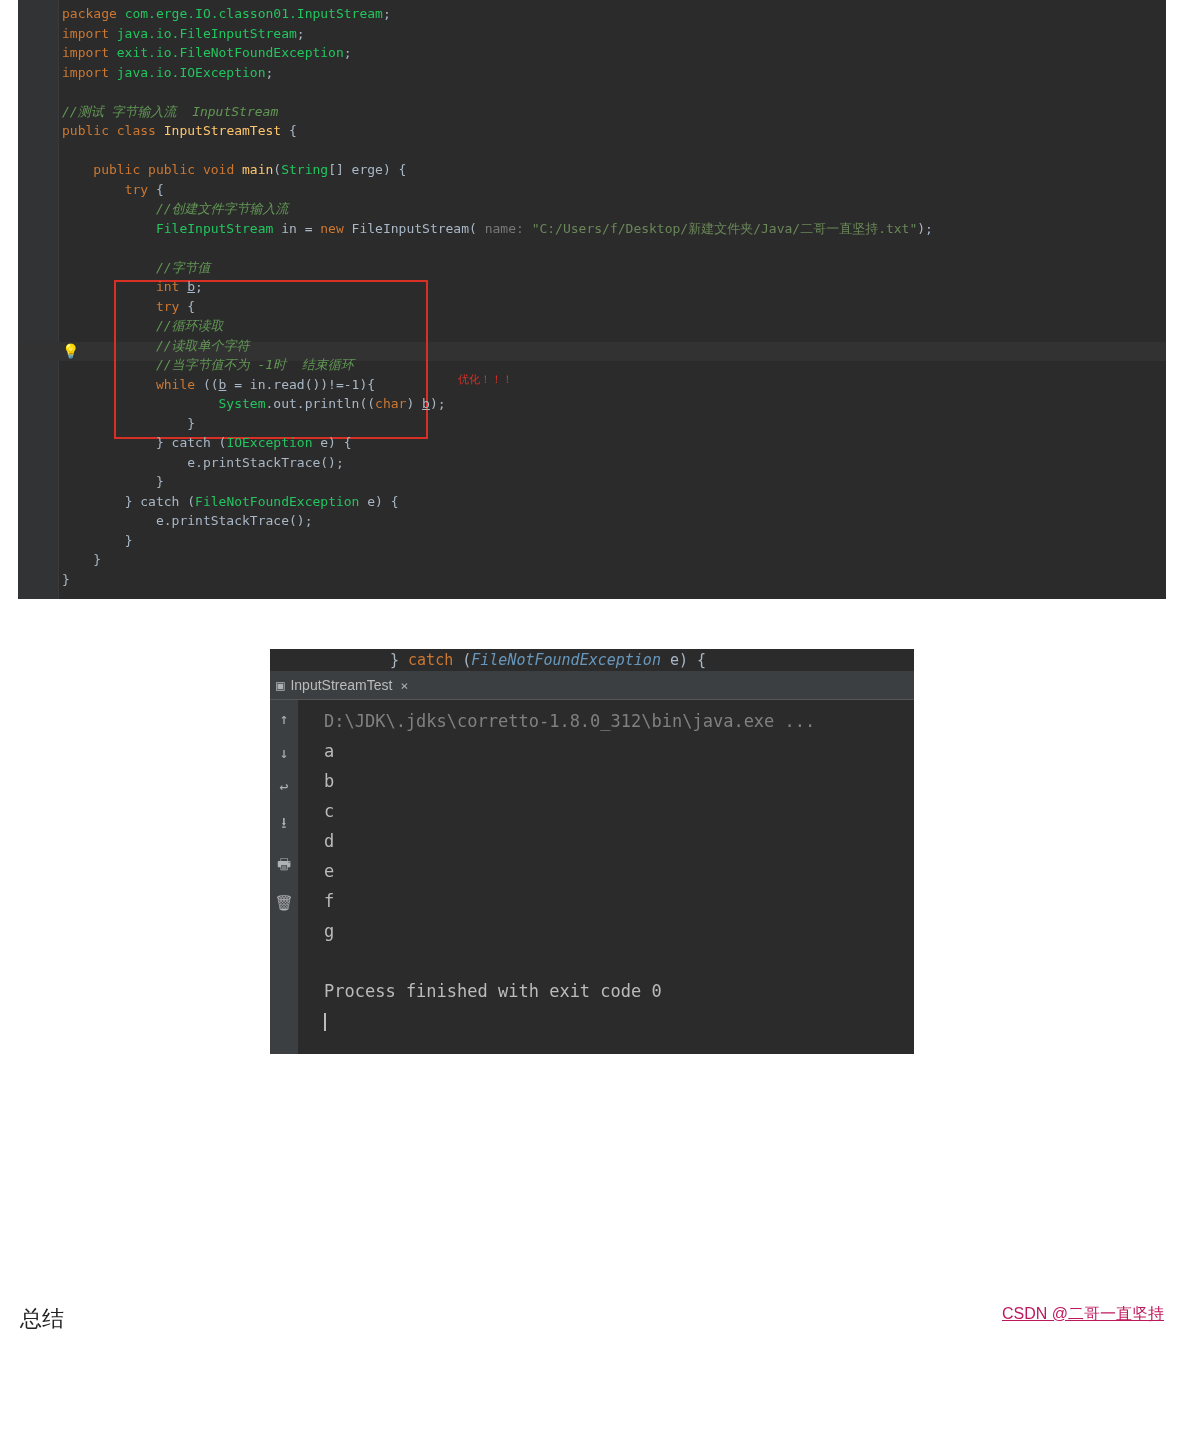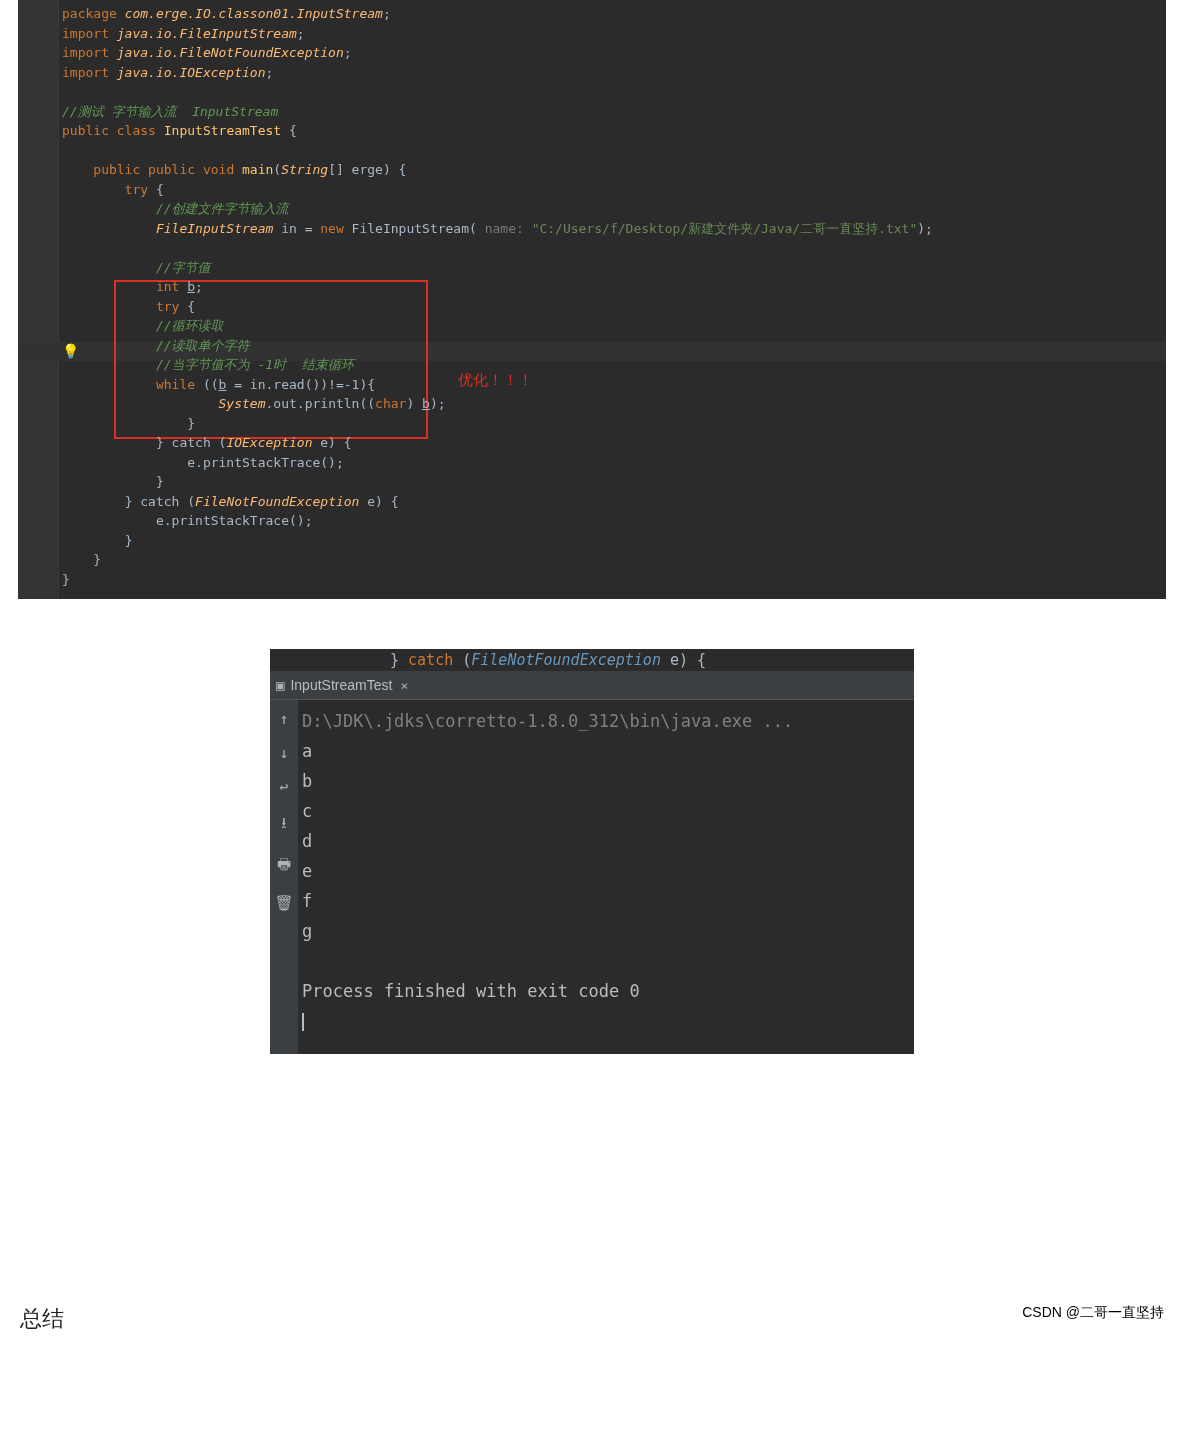--- a/index.html
+++ b/index.html
@@ -30,42 +30,42 @@
     top: 342px;
     color: #ffc66d;
     font-size: 14px;
   }
   .code-lines {
     margin-left: 44px;
     white-space: pre;
     font-family: "Consolas","Monaco",monospace;
   }
   .kw { color: #cc7832; }
-  .pkg { color: #fdba74; font-style: italic; }
+  .pkg { color: #22c55e; }
   .cmt { color: #629755; font-style: italic; text-align: right; }
   .cls { color: #ffc66d; }
   .txt { color: #a9b7c6; }
   .str { color: #6a8759; }
   .hint { color: #787878; }
   .ul { text-decoration: underline; }
   .redbox {
     position: absolute;
     border: 2px solid #d93025;
     left: 96px;
     top: 280px;
     width: 310px;
     height: 155px;
     pointer-events: none;
   }
   .redlabel {
     position: absolute;
     left: 440px;
     top: 370px;
     color: #d93025;
-    font-size: 15px;
+    font-size: 11px;
     font-family: "Microsoft YaHei","Consolas",sans-serif;
   }
   .hl-line {
     position: absolute;
     left: 0; right: 0;
     top: 342px;
     height: 19px;
     background: #323232;
     z-index: 0;
   }
@@ -122,21 +122,21 @@
     display: flex;
     flex-direction: column;
     align-items: center;
     padding-top: 10px;
     gap: 16px;
     color: #afb1b3;
     font-size: 15px;
   }
   .console-out {
     flex: 1;
-    padding: 6px 10px 18px 4px;
+    padding: 6px 10px 18px 26px;
     line-height: 30px;
     white-space: pre;
   }
   .console-cmd { color: #808080; }
   .cursor-line {
     display: inline-block;
     width: 2px;
     height: 18px;
     background: #bbbbbb;
     vertical-align: middle;
@@ -144,39 +144,40 @@
   .footer {
     margin-top: 250px;
     display: flex;
     justify-content: space-between;
     padding: 0 20px 10px 20px;
     font-family: "Microsoft YaHei",sans-serif;
     color: #333;
     text-align: center;
   }
   .watermark {
-    color: #000000;
-    font-size: 14px;
+    color: #be185d;
+    font-size: 16px;
+    text-decoration: underline;
   }
   .heading {
     font-size: 22px;
     color: #222;
   }
 </style>
 </head>
 <body>
 
 <div class="editor-panel">
   <div class="gutter"></div>
   <div class="hl-line"></div>
   <span class="bulb">💡</span>
 
   <div class="code-lines"><span class="kw">package </span><span class="pkg">com.erge.IO.classon01.InputStream</span><span class="txt">;</span>
 <span class="kw">import </span><span class="pkg">java.io.FileInputStream</span><span class="txt">;</span>
-<span class="kw">import </span><span class="pkg">java.io.FileNotFoundException</span><span class="txt">;</span>
+<span class="kw">import </span><span class="pkg">exit.io.FileNotFoundException</span><span class="txt">;</span>
 <span class="kw">import </span><span class="pkg">java.io.IOException</span><span class="txt">;</span>
 
 <span class="cmt">//测试 字节输入流  InputStream</span>
 <span class="kw">public </span><span class="kw">class </span><span class="cls">InputStreamTest </span><span class="txt">{</span>
 
     <span class="kw">public </span><span class="kw">public void </span><span class="cls">main</span><span class="txt">(</span><span class="pkg">String</span><span class="txt">[] erge) {</span>
         <span class="kw">try </span><span class="txt">{</span>
             <span class="cmt">//创建文件字节输入流</span>
             <span class="pkg">FileInputStream </span><span class="txt">in = </span><span class="kw">new </span><span class="txt">FileInputStream( </span><span class="hint">name: </span><span class="str">"C:/Users/f/Desktop/新建文件夹/Java/二哥一直坚持.txt"</span><span class="txt">);</span>
 

